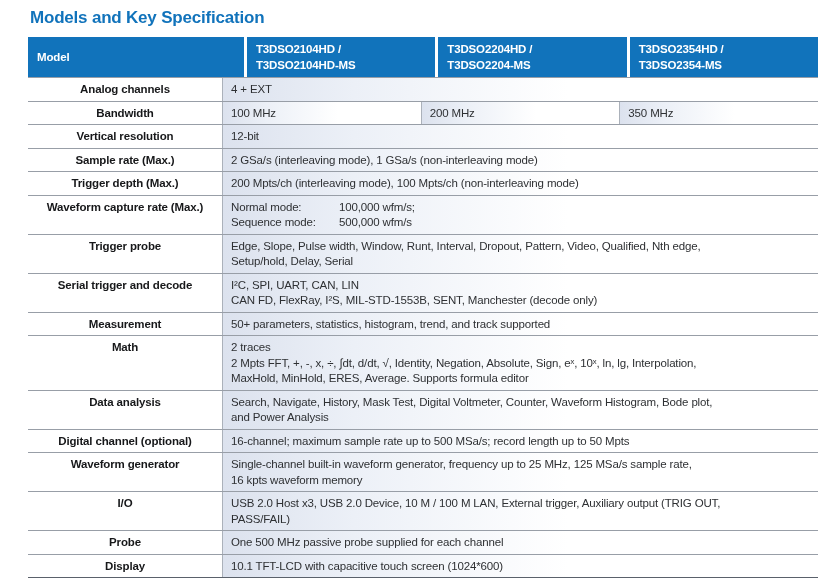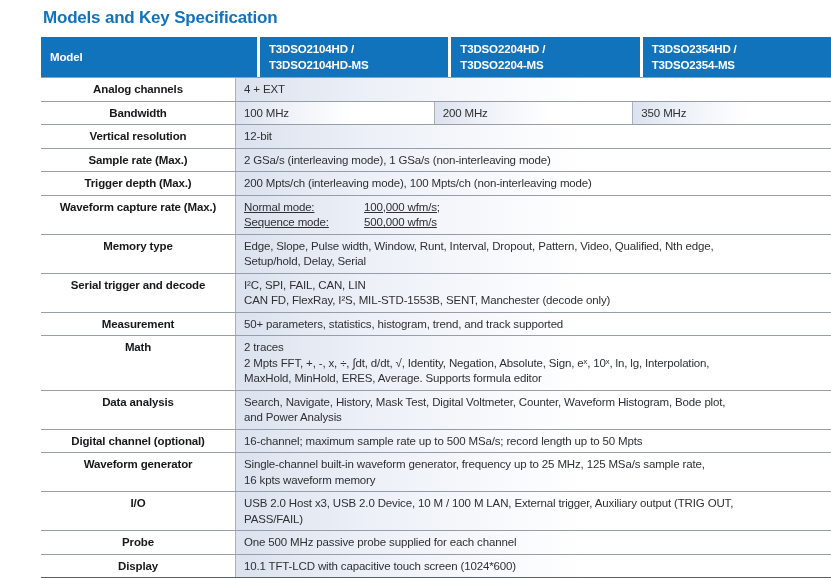--- a/index.html
+++ b/index.html
@@ -1,21 +1,21 @@
 <!DOCTYPE html>
 <html><head>
 <meta charset="utf-8">
 <style>
   html,body{margin:0;padding:0;background:#ffffff;}
   body{
     width:831px;height:578px;overflow:hidden;
     font-family:"Liberation Sans",sans-serif;
     color:#2e3033;
   }
-  .page{padding:6px 14px 0 28px;margin-left:13px;}
+  .page{padding:6px 14px 0 28px;}
   .title{
     color:#1173bb;font-size:17px;font-weight:bold;
     letter-spacing:-0.2px;margin:2px 0 9px 2px;
   }
   .spec-table{
     width:790px;
     border-bottom:2px solid #5a616b;
     font-size:11.5px;letter-spacing:-0.15px;
   }
   .row{display:flex;border-top:1px solid #989ea7;}
@@ -30,21 +30,21 @@
     background:#ffffff;
     text-align:center;
   }
   .value{
     flex:1;box-sizing:border-box;
     padding:4px 8px 3px 8px;line-height:15.5px;
     border-left:1px solid #abb1ba;
     background:linear-gradient(90deg,#dce2ee 0%,#ecf0f7 22%,#ffffff 58%);
   }
   .value .vline{display:block;}
-  .wcr{display:grid;grid-template-columns:100px 1fr;column-gap:20px;text-decoration:underline;}
+  .wcr{display:grid;grid-template-columns:100px 1fr;column-gap:8px;}
 </style>
 </head>
 <body>
 
 <div class="page">
   <h1 class="title">Models and Key Specification</h1>
 
   <div class="spec-table">
 
     <div class="row header-row">
@@ -90,31 +90,31 @@
         <div class="wcr">
           <span>Normal mode:</span>
           <span>100,000 wfm/s;</span>
           <span>Sequence mode:</span>
           <span>500,000 wfm/s</span>
         </div>
       </div>
     </div>
 
     <div class="row">
-      <div class="label">Memory type</div>
+      <div class="label">Trigger probe</div>
       <div class="value">
         <span class="vline">Edge, Slope, Pulse width, Window, Runt, Interval, Dropout, Pattern, Video, Qualified, Nth edge,</span>
         <span class="vline">Setup/hold, Delay, Serial</span>
       </div>
     </div>
 
     <div class="row">
       <div class="label">Serial trigger and decode</div>
       <div class="value">
-        <span class="vline">I²C, SPI, FAIL, CAN, LIN</span>
+        <span class="vline">I²C, SPI, UART, CAN, LIN</span>
         <span class="vline">CAN FD, FlexRay, I²S, MIL-STD-1553B, SENT, Manchester (decode only)</span>
       </div>
     </div>
 
     <div class="row">
       <div class="label">Measurement</div>
       <div class="value">50+ parameters, statistics, histogram, trend, and track supported</div>
     </div>
 
     <div class="row">

